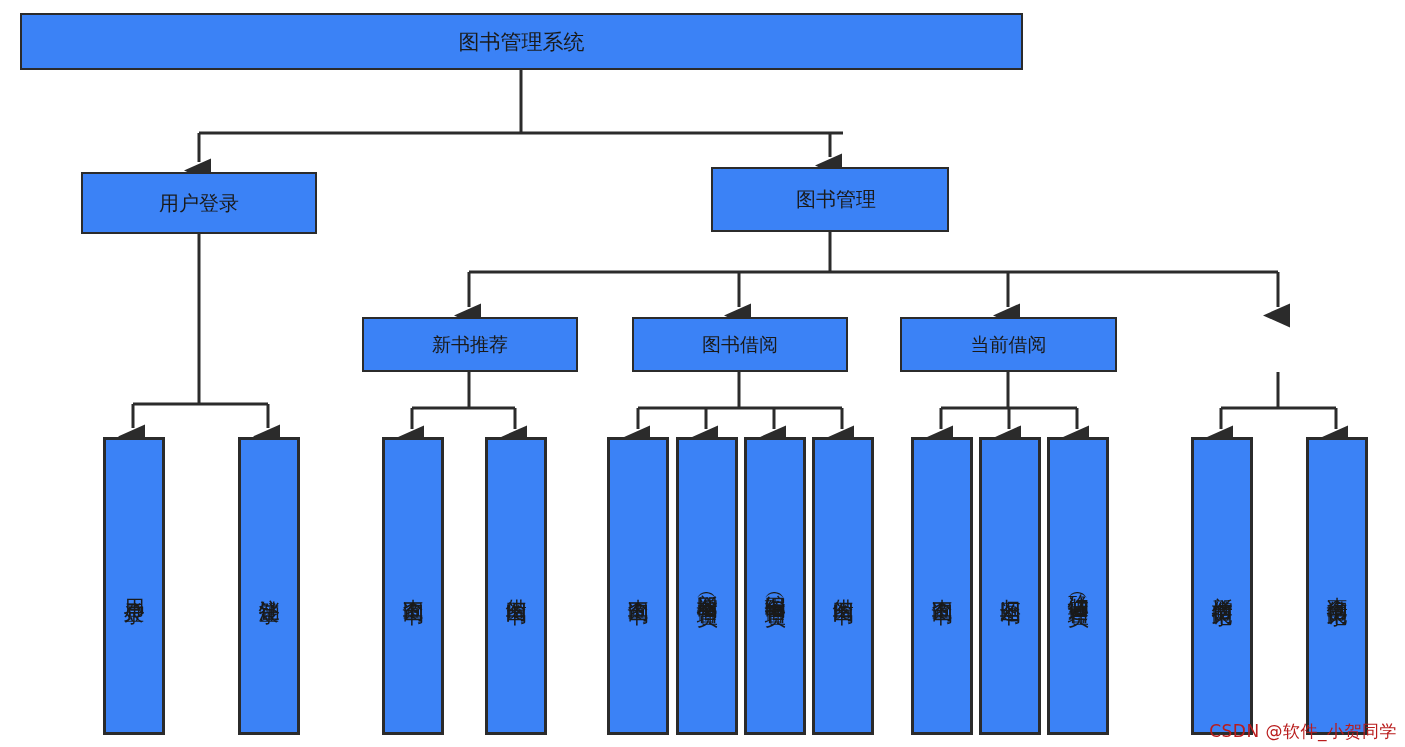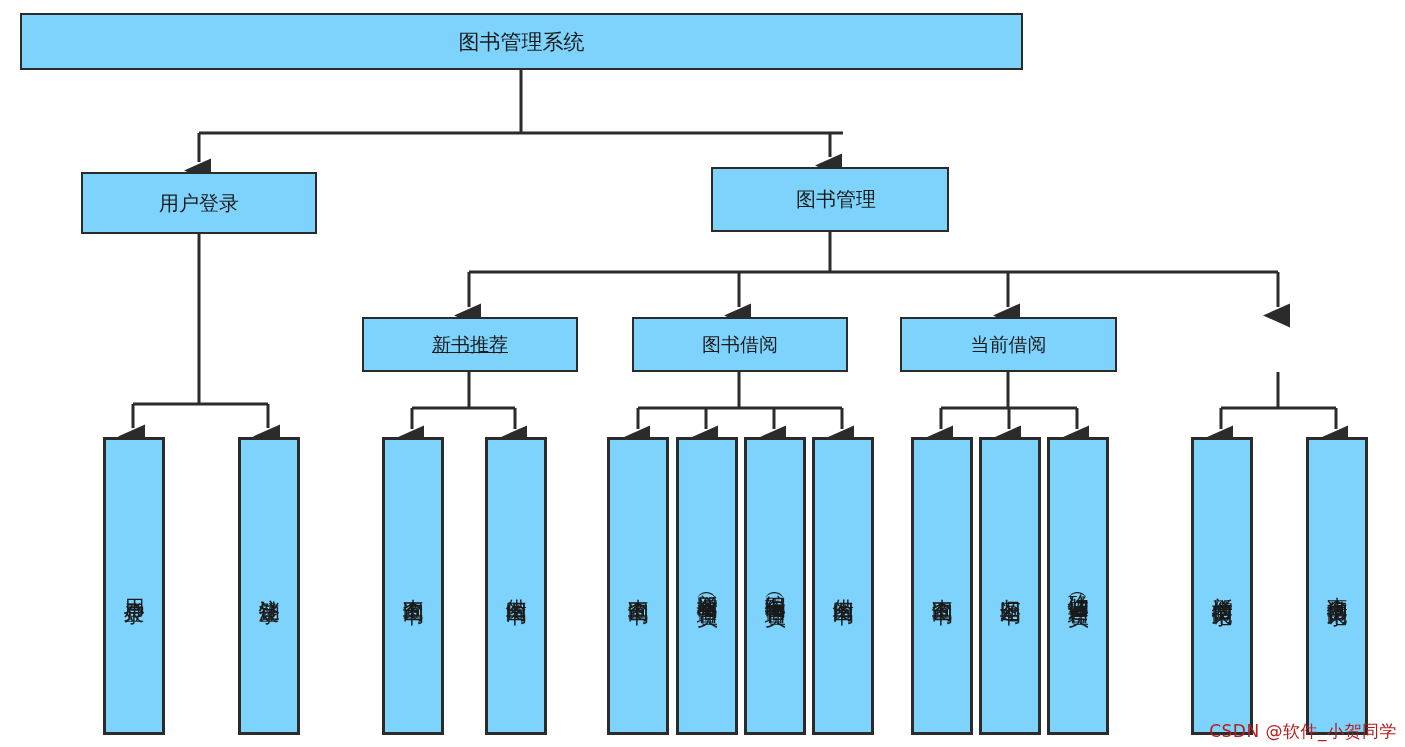--- a/index.html
+++ b/index.html
@@ -9,21 +9,21 @@
     background:#ffffff;
     font-family:"DejaVu Sans","Liberation Sans",sans-serif;
     overflow:hidden;
   }
   #canvas{position:relative;width:1405px;height:747px;}
   svg#edges{position:absolute;left:0;top:0;width:1405px;height:747px;}
 
   .node{
     position:absolute;
     box-sizing:border-box;
-    background:#7dd3fc;
+    background:#3b82f6;
     border:2.5px solid #2b2b2b;
     display:flex;
     align-items:center;
     justify-content:center;
     color:#1a1a1a;
   }
   .node.root{font-size:21px;}
   .node.lvl1{font-size:20px;}
   .node.lvl2{font-size:19px;}
 
@@ -112,21 +112,21 @@
     <span>图书管理系统</span>
   </div>
 
   <div class="node lvl1" style="left:81px;top:172px;width:236px;height:62px;">
     <span>用户登录</span>
   </div>
   <div class="node lvl1" style="left:711px;top:167px;width:238px;height:65px;padding-left:12px;">
     <span>图书管理</span>
   </div>
 
-  <div class="node lvl2" style="left:362px;top:317px;width:216px;height:55px;text-decoration:underline;">
+  <div class="node lvl2" style="left:362px;top:317px;width:216px;height:55px;">
     <span>新书推荐</span>
   </div>
   <div class="node lvl2" style="left:632px;top:317px;width:216px;height:55px;">
     <span>图书借阅</span>
   </div>
   <div class="node lvl2" style="left:900px;top:317px;width:217px;height:55px;">
     <span>当前借阅</span>
   </div>
 
   <div class="node leaf" style="left:103px;top:437px;width:62px;height:298px;">

